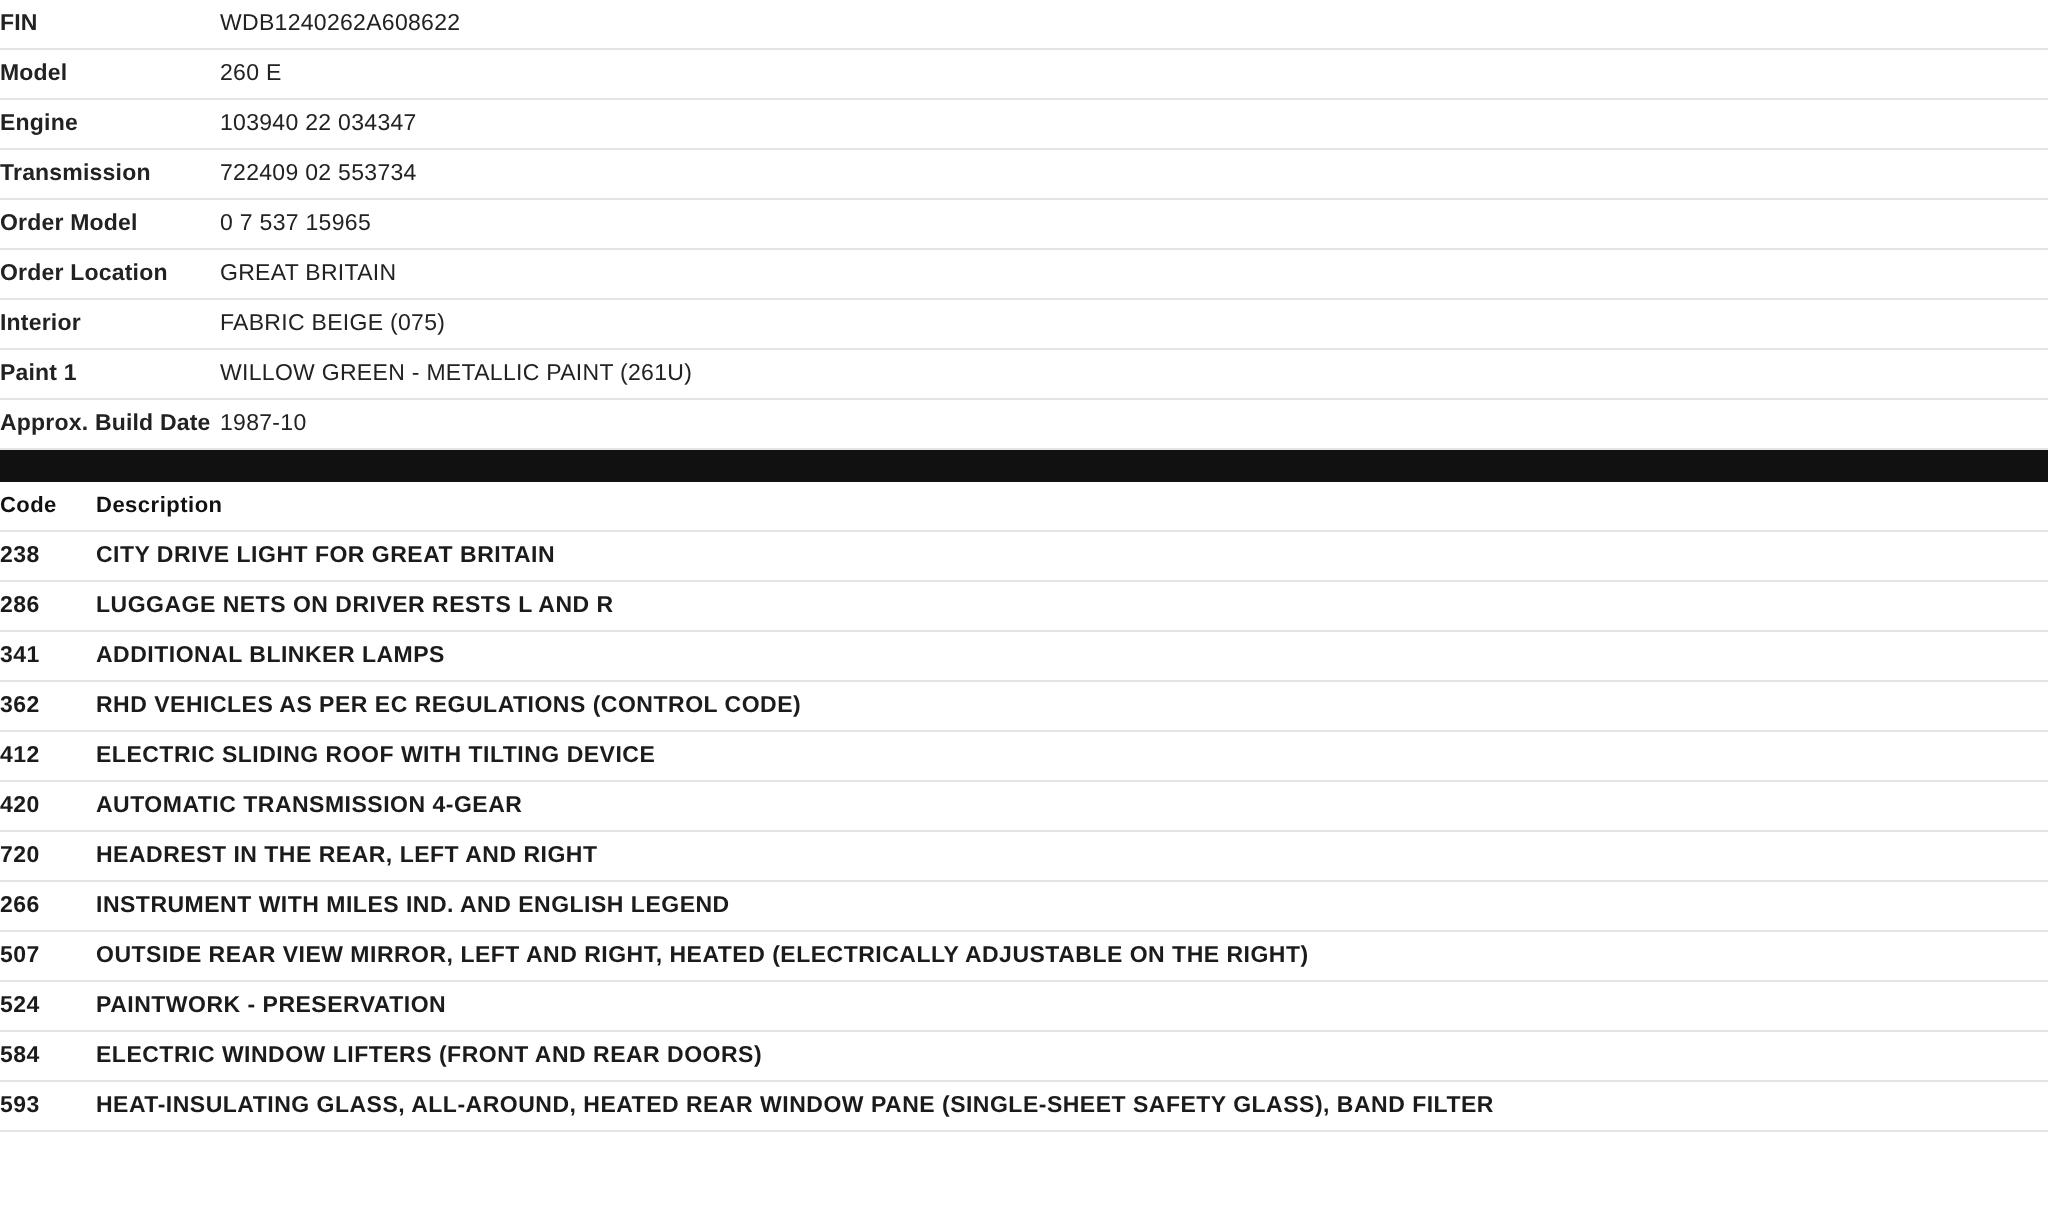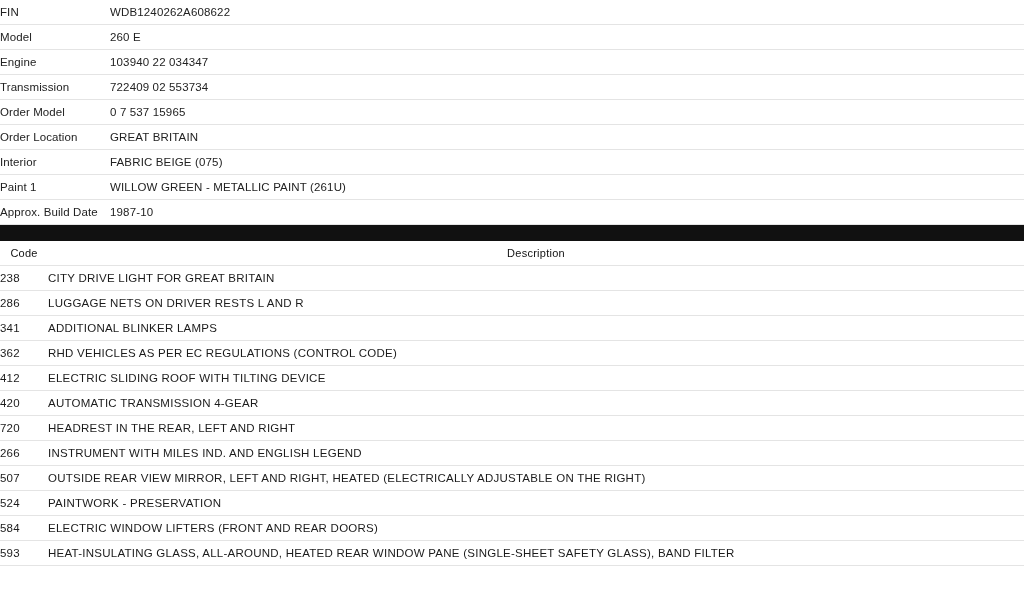--- a/index.html
+++ b/index.html
@@ -38,21 +38,21 @@
     padding: 0;
     height: 24px;
     vertical-align: middle;
     font-size: 11.5px;
     line-height: 24px;
     color: #222;
   }
   td.spec-label {
     width: 110px;
     padding-left: 11px;
-    font-weight: 400;
+    font-weight: 700;
     white-space: nowrap;
     letter-spacing: 0.1px;
   }
   td.spec-value {
     padding-left: 8px;
     font-weight: 400;
     letter-spacing: 0.15px;
     color: #1b1b1b;
   }
 
@@ -67,28 +67,27 @@
   table.codes tr {
     border-bottom: 1px solid #e4e4e4;
   }
   table.codes th, table.codes td {
     padding: 0;
     height: 24px;
     vertical-align: middle;
     font-size: 11.5px;
     line-height: 24px;
     text-align: left;
-    font-weight: 400;
+    font-weight: 700;
     color: #1b1b1b;
   }
   table.codes thead th {
-    font-weight: 400;
+    font-weight: 700;
     font-size: 11px;
     color: #111;
-    text-align: center;
   }
   .col-code {
     width: 48px;
     padding-left: 11px;
     white-space: nowrap;
     letter-spacing: 0.2px;
   }
   .col-desc {
     padding-left: 6px;
     letter-spacing: 0.25px;

